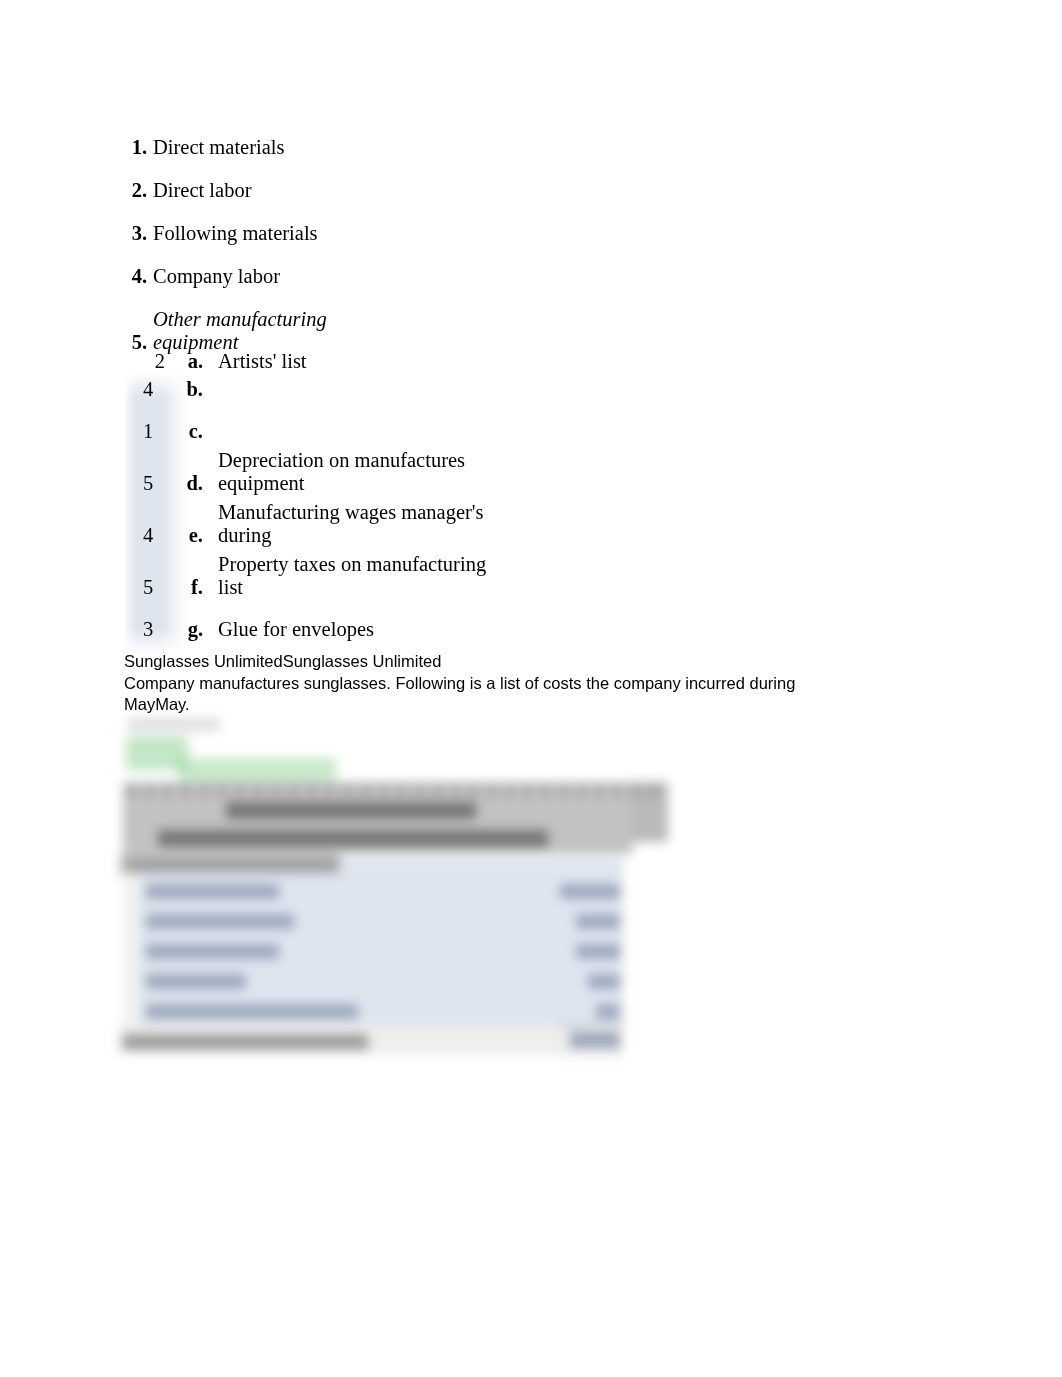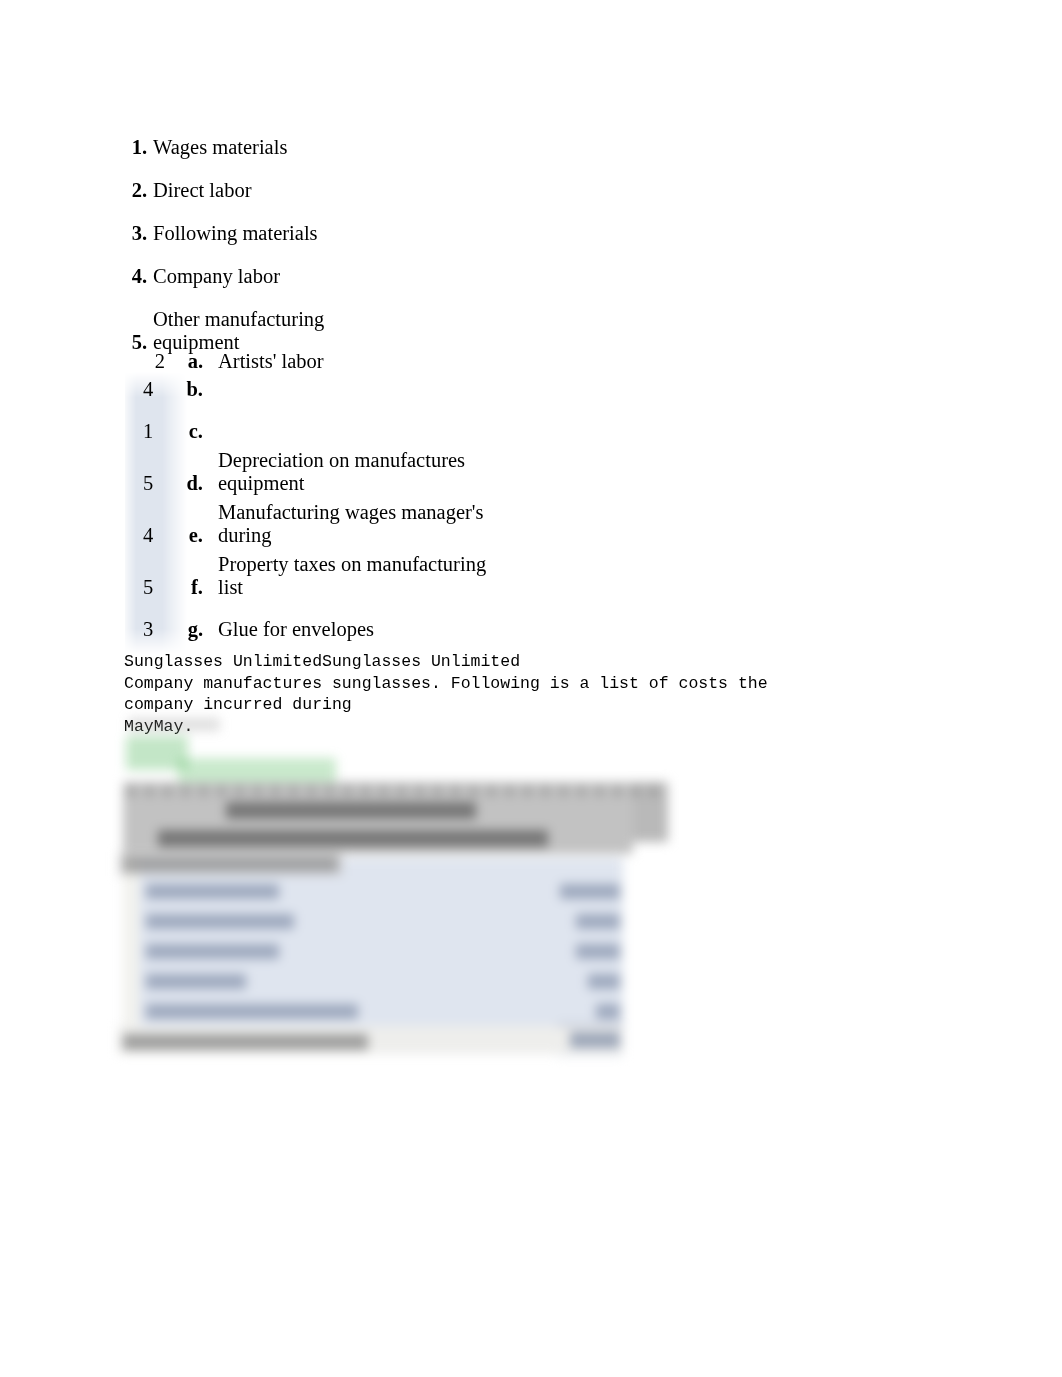--- a/index.html
+++ b/index.html
@@ -49,20 +49,21 @@
   }
   
   .num-row.wrap {
     margin-bottom: 6px;
   }
   .num-row.wrap .num {
     align-self: flex-end;
   }
   .num-row.wrap .txt {
     display: block;
+    font-style: italic;
   }
 
   
   .hl-band {
     position: absolute;
     left: 125px;
     top: 372px;
     width: 62px;
     height: 282px;
     background: #dfe5ee;
@@ -122,21 +123,21 @@
   .sp-d { margin-bottom: 6px; }
   .sp-e { margin-bottom: 6px; }
   .sp-f { margin-bottom: 19px; }
 
   
   .para {
     position: absolute;
     left: 124px;
     top: 651px;
     width: 716px;
-    font-family: Liberation Mono, monospace;
+    font-family: Liberation Sans, sans-serif;
     font-size: 16.5px;
     line-height: 21.5px;
     color: #000;
   }
 
   
   .blur-region {
     position: absolute;
     left: 118px;
     top: 706px;
@@ -255,21 +256,21 @@
 </style>
 </head>
 <body>
 
 <div class="page">
 
   <div class="num-list">
 
     <div class="num-row">
       <span class="num">1.</span>
-      <span class="txt">Wages materials</span>
+      <span class="txt">Direct materials</span>
     </div>
 
     <div class="num-row">
       <span class="num">2.</span>
       <span class="txt">Direct labor</span>
     </div>
 
     <div class="num-row">
       <span class="num">3.</span>
       <span class="txt">Following materials</span>
@@ -290,21 +291,21 @@
 
   </div>
 
   <div class="hl-band"></div>
 
   <div class="let-list">
 
     <div class="let-row first sp-a">
       <span class="ans">2</span>
       <span class="ltr">a.</span>
-      <span class="desc">Artists' labor</span>
+      <span class="desc">Artists' list</span>
     </div>
 
     <div class="let-row sp-b">
       <span class="ans">4</span>
       <span class="ltr">b.</span>
     </div>
 
     <div class="let-row sp-c">
       <span class="ans">1</span>
       <span class="ltr">c.</span>

